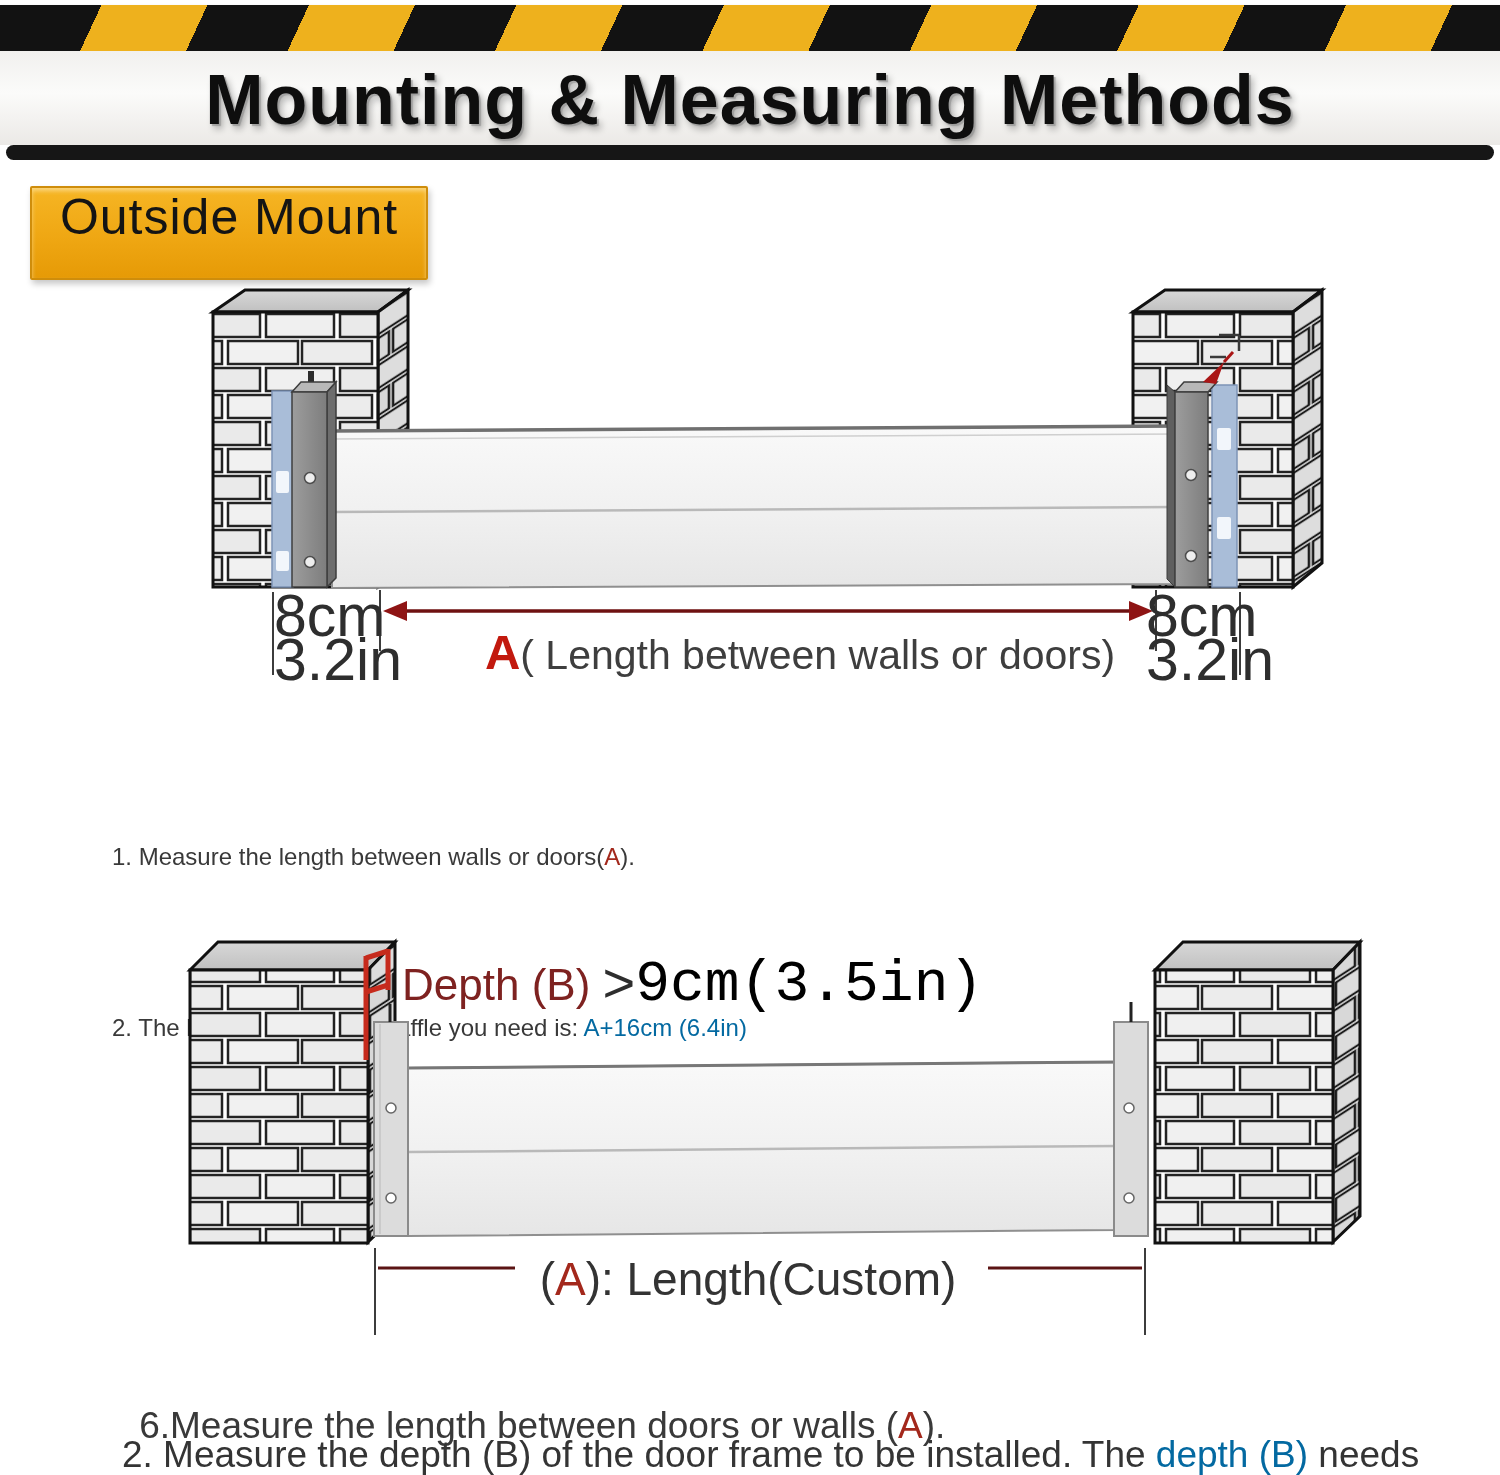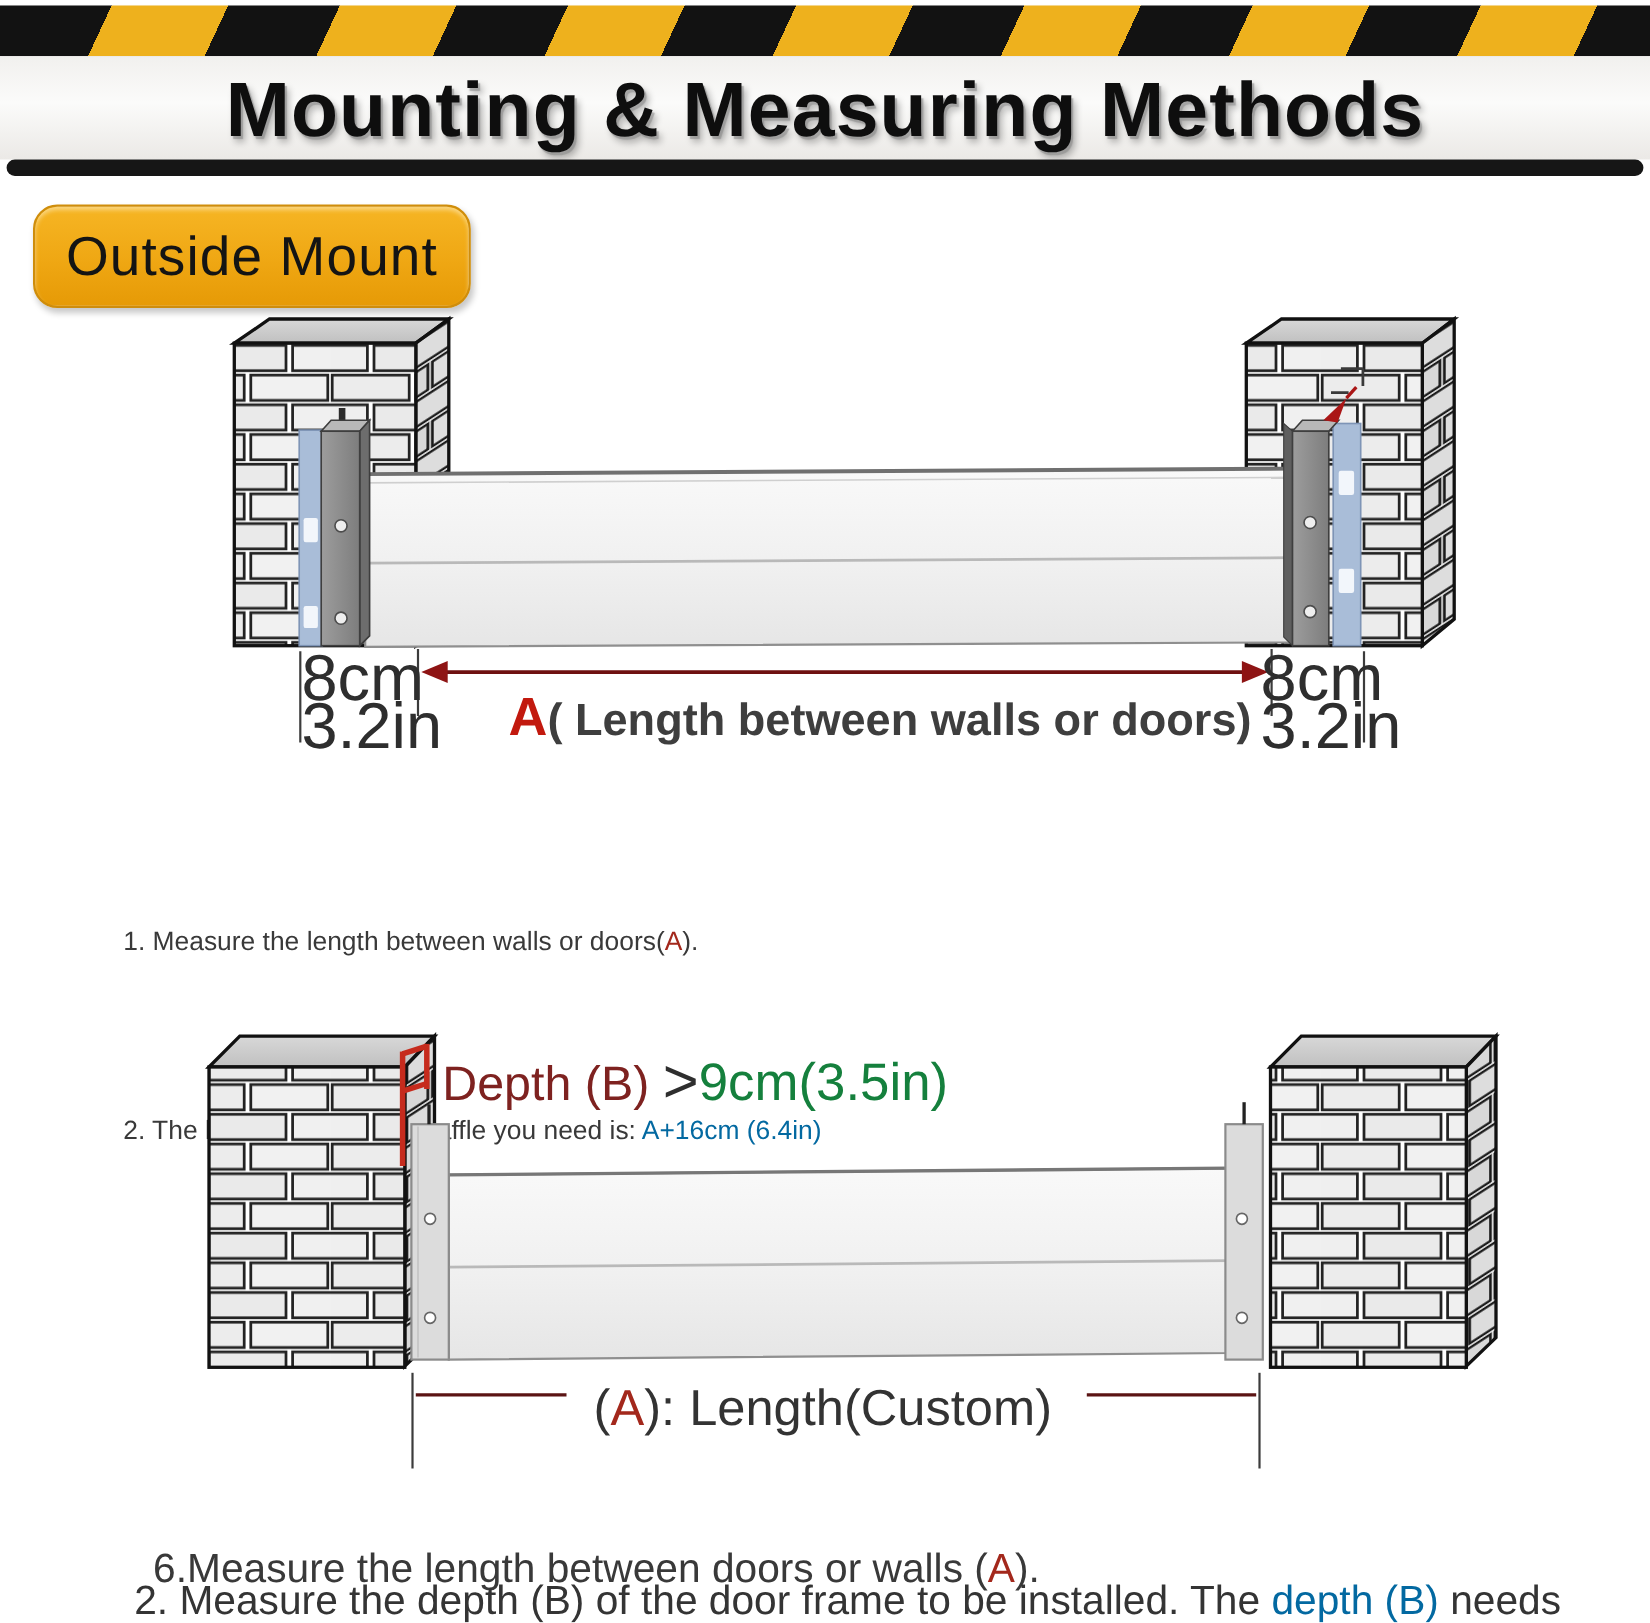--- a/index.html
+++ b/index.html
@@ -23,53 +23,53 @@
     display:flex;align-items:center;justify-content:center;
     font-size:70px;font-weight:bold;letter-spacing:1px;color:#0e0e0e;
     text-shadow:2px 2px 1px rgba(130,130,130,.55), 4px 5px 7px rgba(0,0,0,.28);
   }
   .hdr-bar{
     position:absolute;left:6px;top:145px;width:1488px;height:15px;
     background:#161616;border-radius:9px;
   }
   
   .sec-label{
-    position:absolute;display:flex;align-items:center;justify-content:center;
+    position:absolute;display:flex;align-items:flex-start;justify-content:center;
     background:linear-gradient(180deg,#f6b524 0%,#efa713 55%,#e69a06 100%);
-    border:2px solid #cf8d0b;border-radius:22px;color:#141414;
+    border:2px solid #cf8d0b;border-radius:2px;color:#141414;
     font-size:50px;letter-spacing:1px;
     box-shadow:2px 4px 6px rgba(0,0,0,.22), inset 0 3px 4px rgba(255,240,200,.55);
   }
   #label-outside{left:30px;top:186px;width:394px;height:90px;}
   #label-inside{left:25px;top:839px;width:398px;height:90px;}
   
   .diagram{position:absolute;left:0;width:1500px;}
   #diagram-outside{top:285px;height:400px;}
   #diagram-inside{top:930px;height:410px;}
   
   .dim-col{position:absolute;width:104px;text-align:center;color:#2e2e2e;
     font-size:59px;line-height:44px;}
   #dim-left{left:274px;top:594px;}
   #dim-right{left:1146px;top:594px;}
   .span-row{
     position:absolute;left:400px;top:624px;width:800px;
     display:flex;align-items:baseline;justify-content:center;white-space:pre;
   }
   .span-letter{font-size:49px;font-weight:bold;color:#c2190e;}
-  .span-text{font-size:41px;color:#3e3e3e;font-weight:bold;}
+  .span-text{font-size:41px;color:#3e3e3e;}
   .steps{position:absolute;color:#393939;font-size:24px;line-height:57px;white-space:pre;}
   #steps-outside{left:112px;top:714px;}
   .red-hl{color:#0369a1;}
   .red-letter{color:#a3281c;}
   .depth-row{
     position:absolute;left:402px;top:948px;display:flex;align-items:baseline;white-space:pre;
   }
   .depth-label{font-size:44px;color:#7e2220;}
   .depth-symbol{font-size:56px;color:#2e2e2e;position:relative;top:2px;}
-  .depth-value{font-size:48px;color:#15803d;}
+  .depth-value{font-size:58px;color:#000000;font-family:Liberation Mono, monospace;}
   .len-row{
     position:absolute;left:448px;top:1252px;width:600px;
     display:flex;align-items:baseline;justify-content:center;white-space:pre;
     font-size:46px;color:#333333;
   }
   #steps-bottom-1{left:98px;top:1340px;font-size:37px;}
   .steps-center{position:absolute;left:0;width:1500px;text-align:center;
     color:#343434;font-size:37px;white-space:pre;}
   #steps-bottom-2a{top:1392px;}
   #steps-bottom-2b{top:1434px;}

